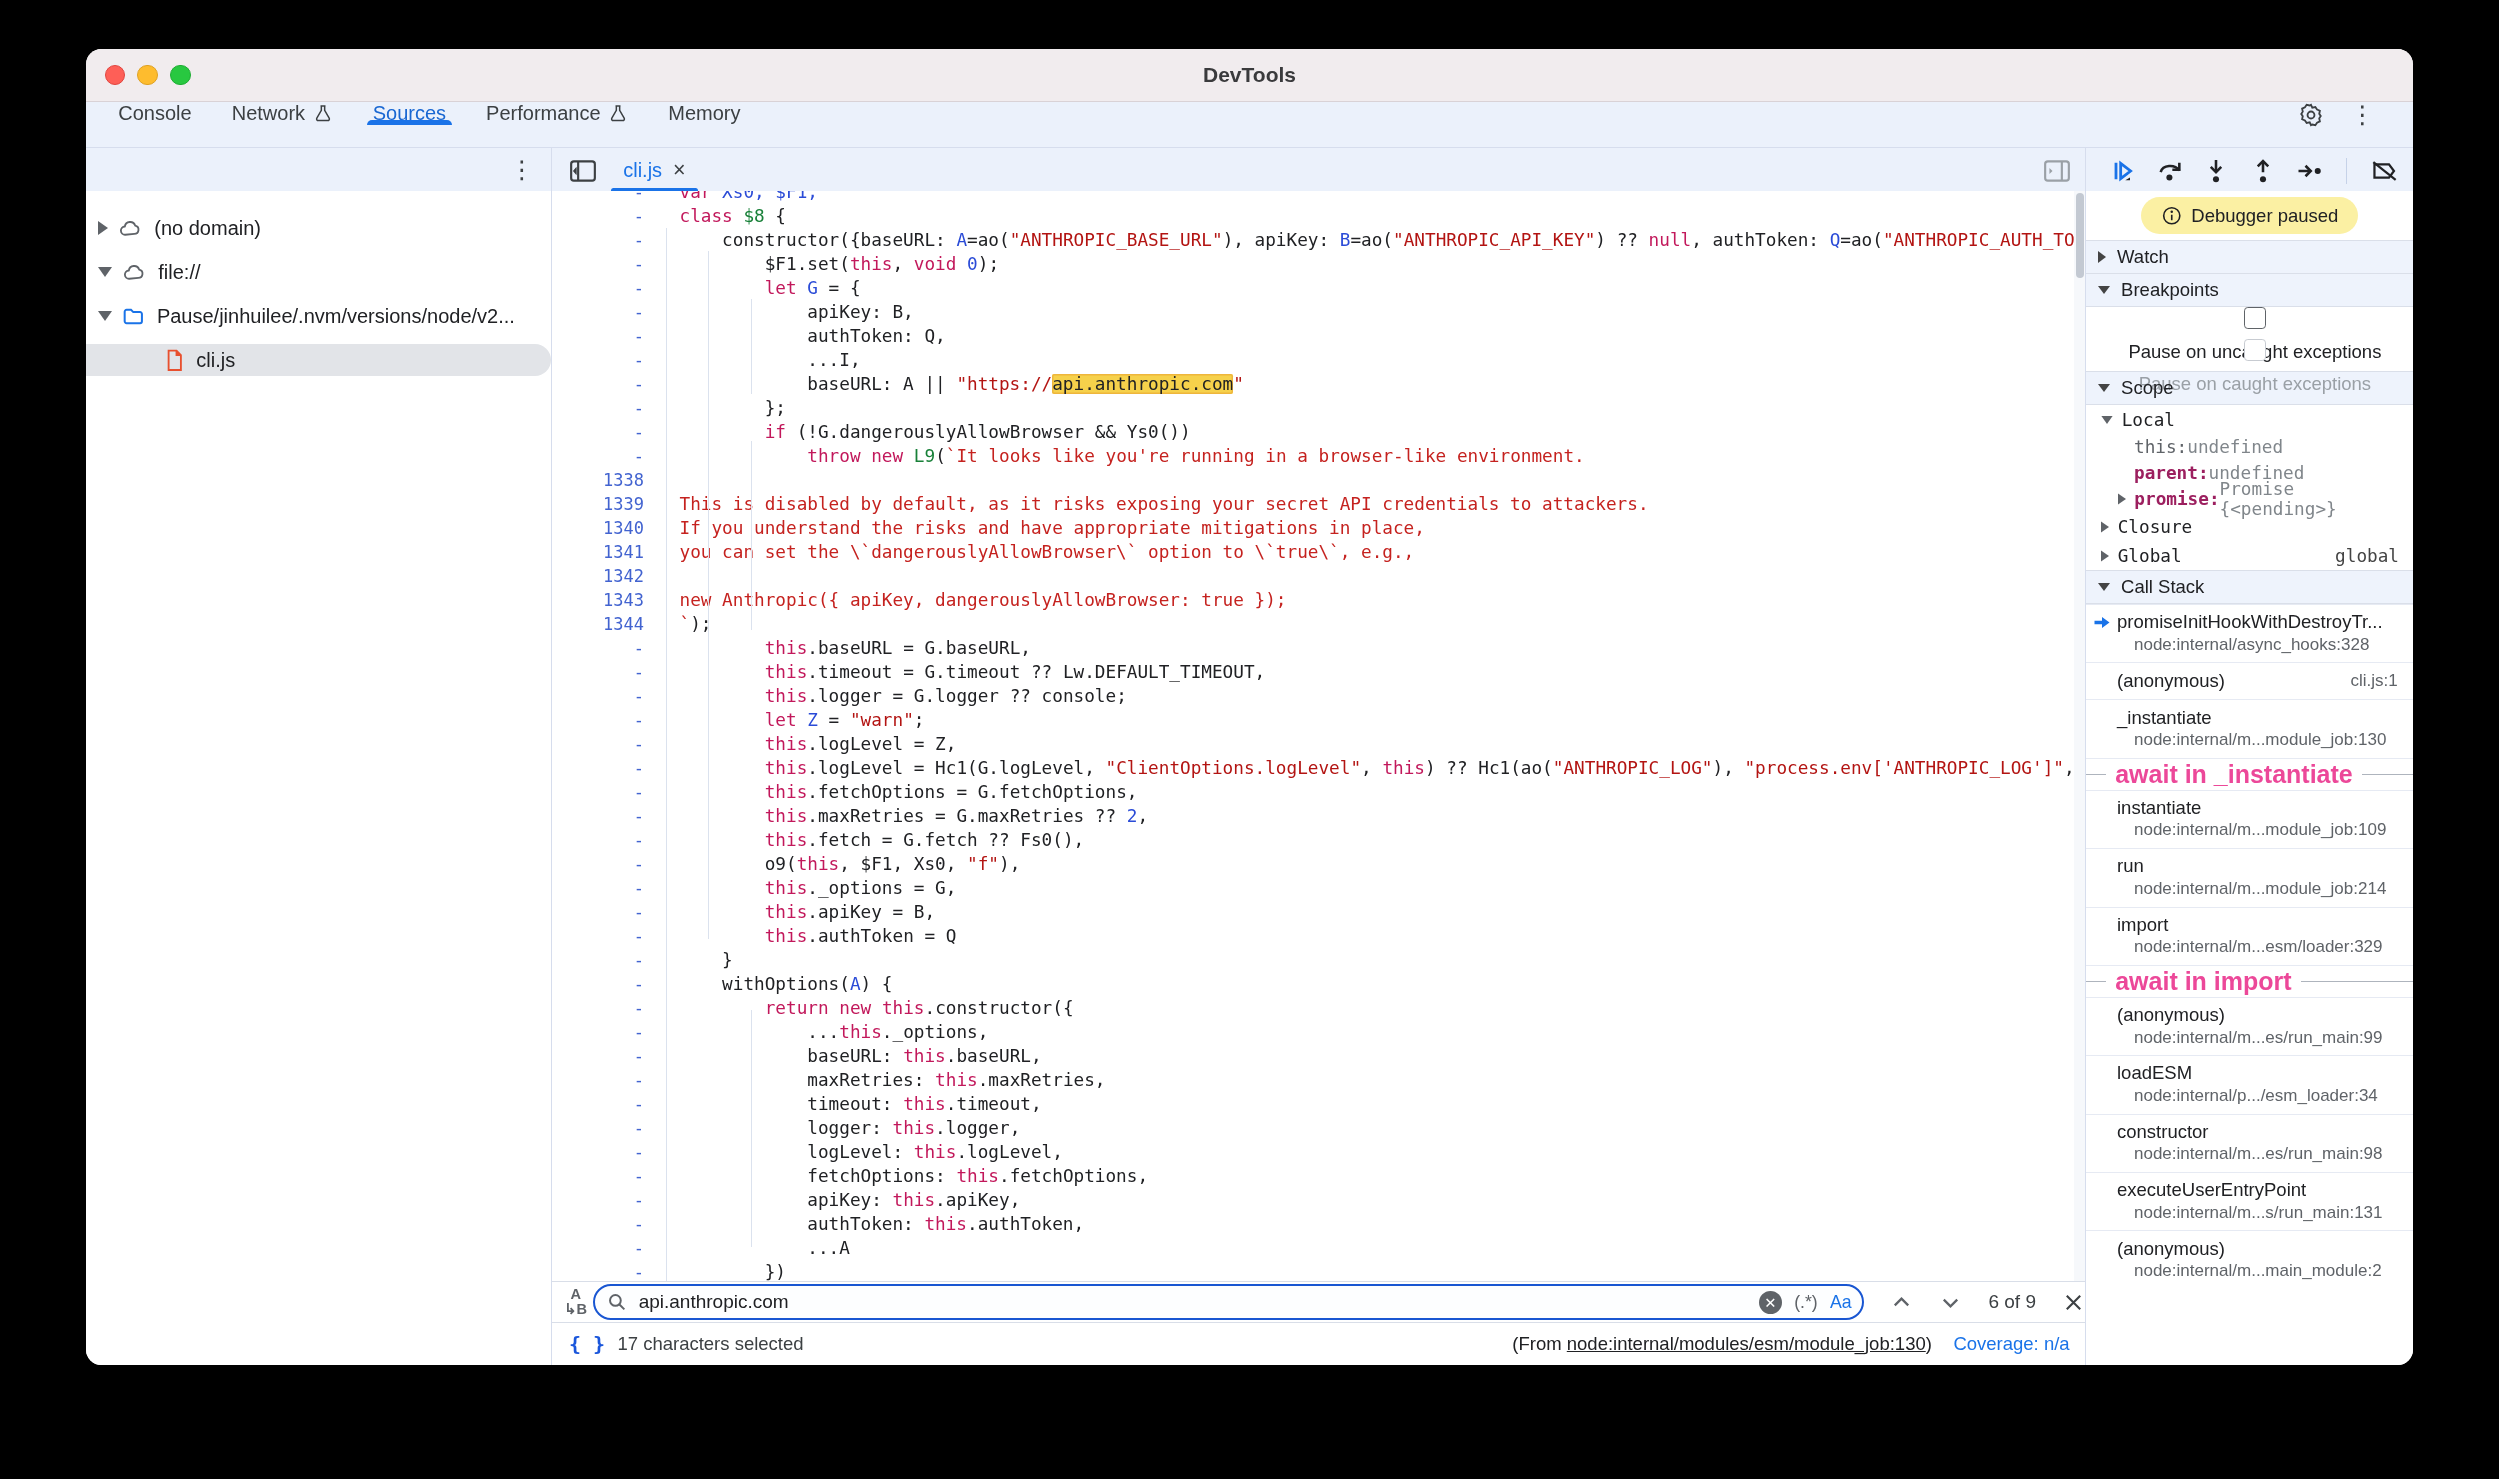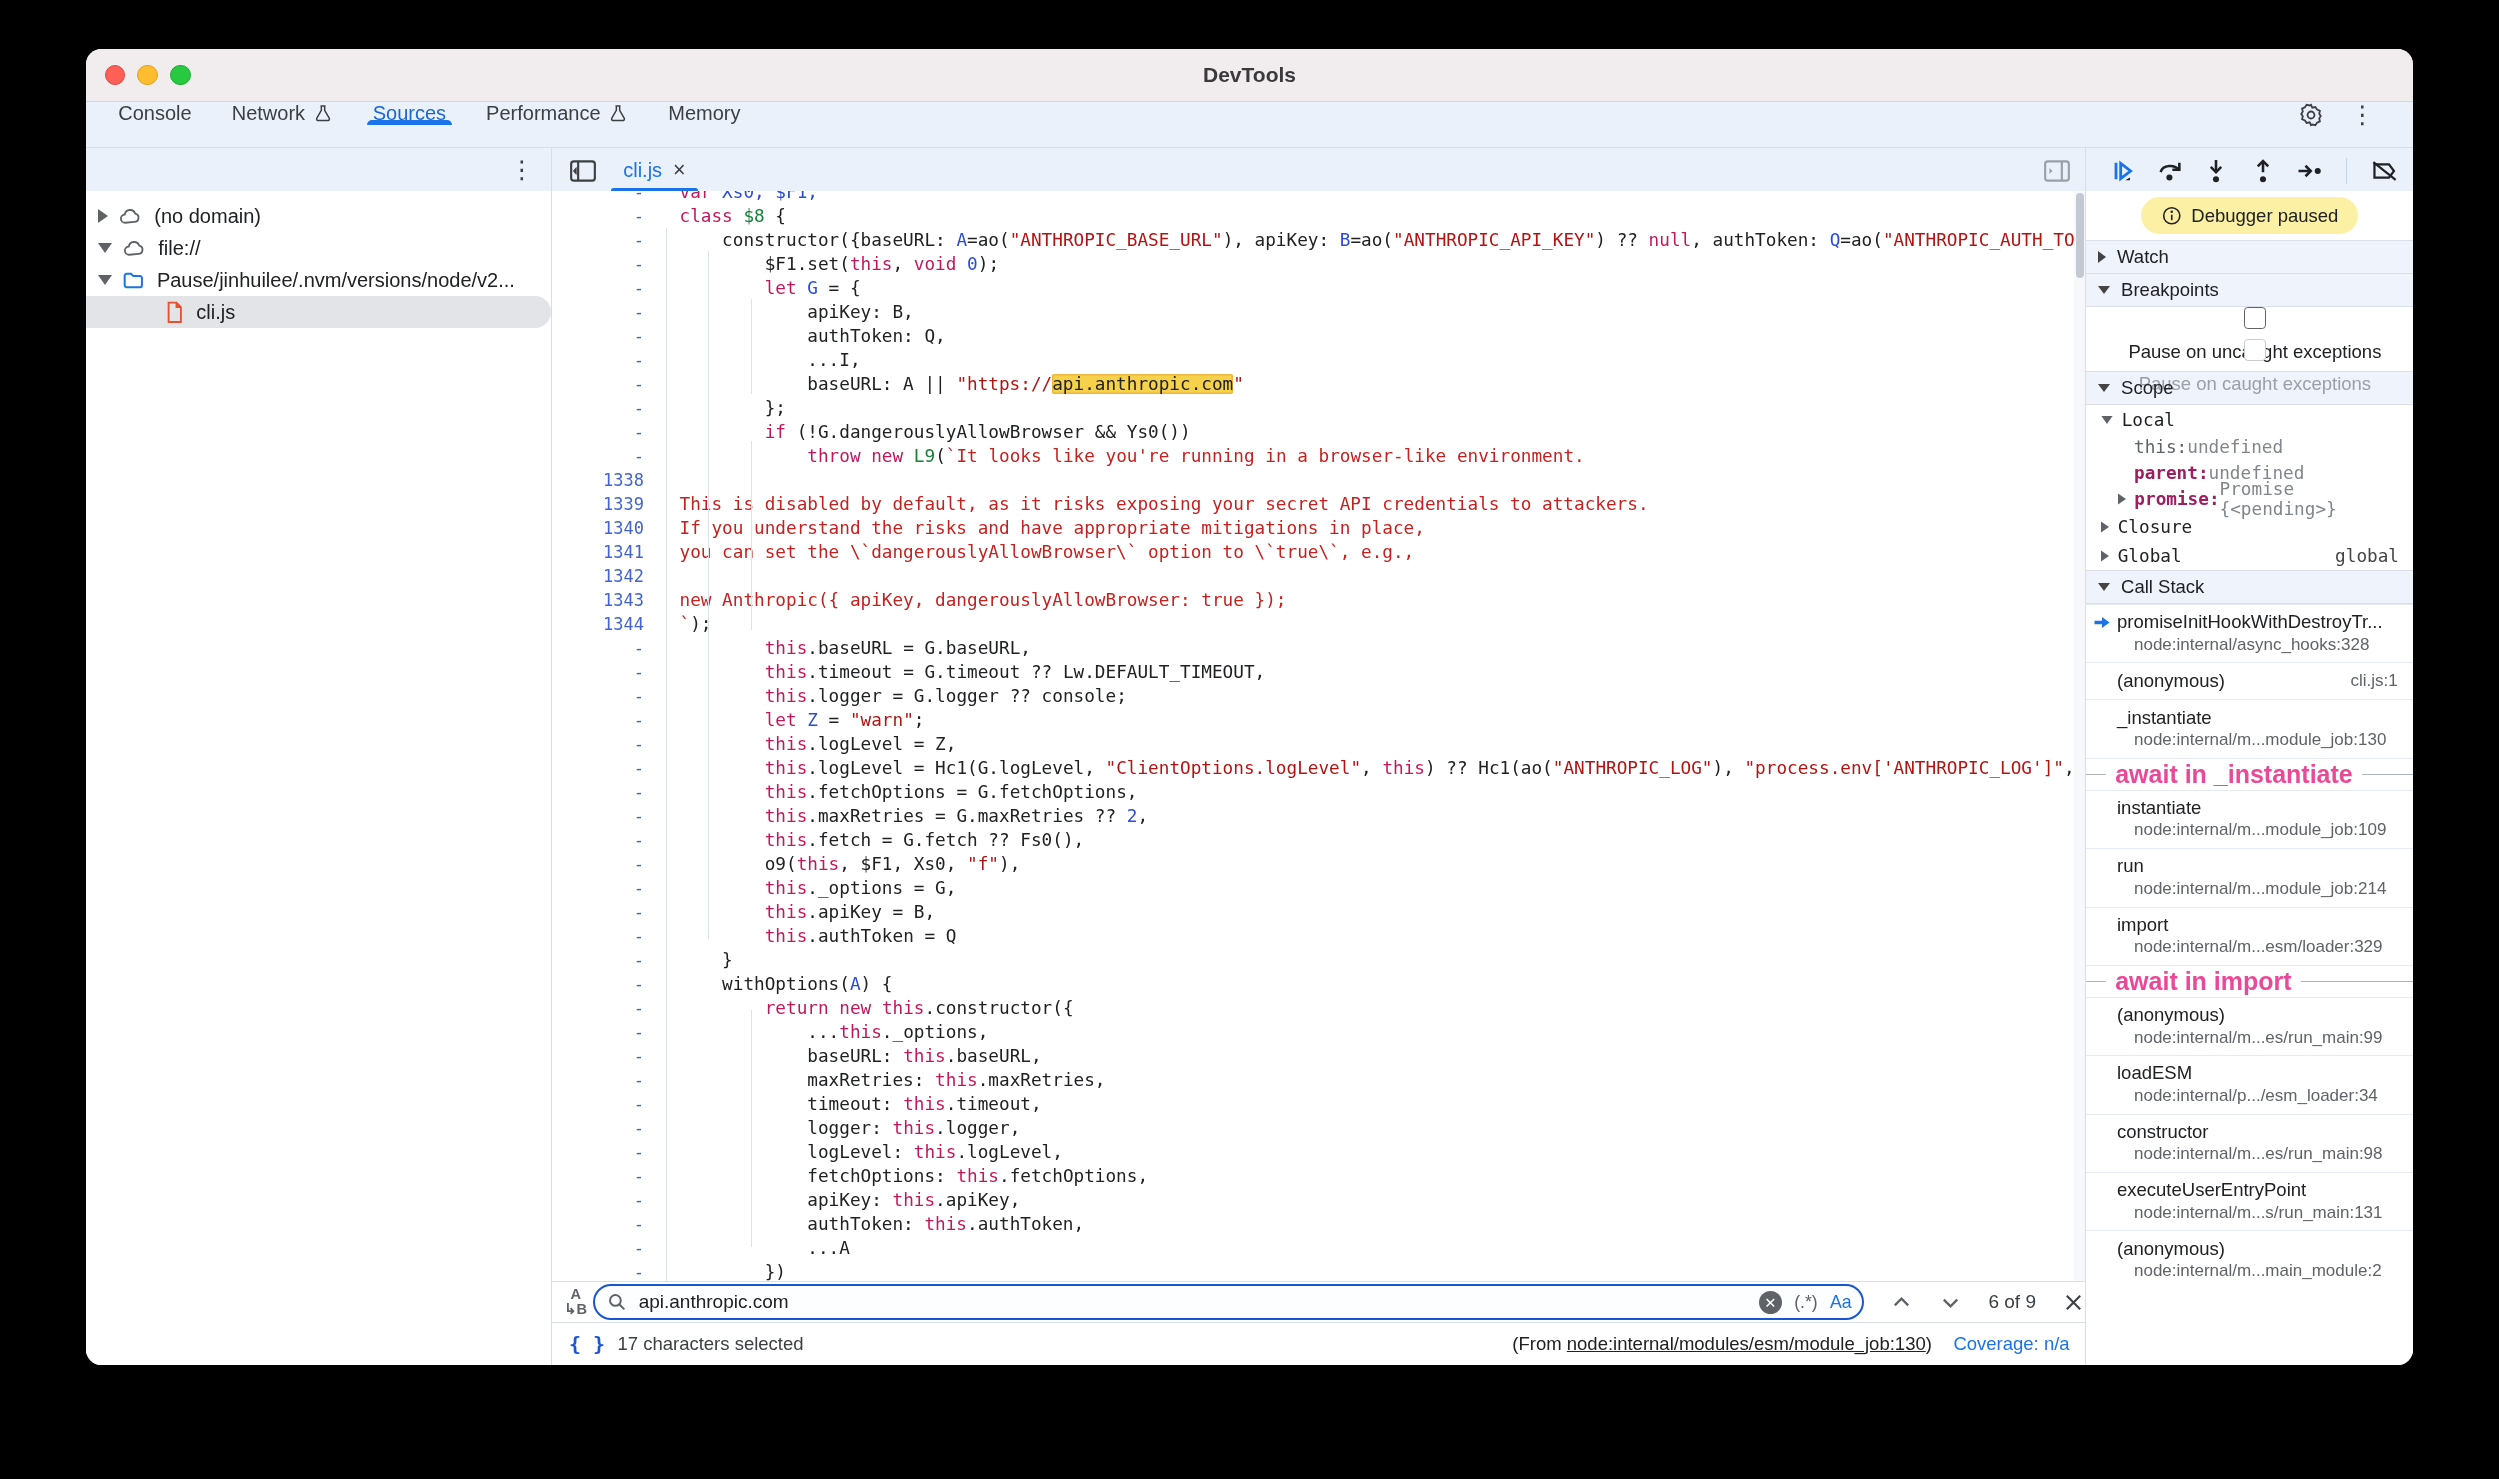--- a/index.html
+++ b/index.html
@@ -40,21 +40,21 @@
   .file-tab{position:relative;display:flex;align-items:center;gap:10.8px;padding:0 15.4px;margin-left:10.8px;height:100%;}
   .file-tab .fname{font-size:20px;color:#1a73e8;}
   .file-tab .fclose{font-size:21.5px;color:#3c4043;}
   .file-tab .bar{position:absolute;left:3.1px;right:3.1px;bottom:0;height:5.4px;border-radius:5.4px;background:#1a73e8;}
   .sub-mid .spacer{flex:1;}
   .dbg-controls{display:flex;align-items:center;gap:18.5px;padding-left:23px;}
   .vsep{width:0.8px;height:26px;background:#c6d2e8;margin:0 4.6px;}
   
   .content{position:absolute;top:142px;left:0;right:0;bottom:0;display:flex;}
   .sidebar{width:465px;border-right:0.8px solid #d6dded;background:#fff;padding-top:9.2px;}
-  .tree-row{height:32px;display:flex;align-items:center;font-size:20px;color:#202124;}
+  .tree-row{height:32px;display:flex;align-items:center;font-size:20px;color:#202124;margin-top:12px;}
   .tree-row.selected{background:#e2e4e8;border-radius:0 17px 17px 0;}
   .tri{width:0;height:0;display:inline-block;}
   .tri.right{border-top:7px solid transparent;border-bottom:7px solid transparent;border-left:10px solid #5f6368;}
   .tri.down{border-left:7px solid transparent;border-right:7px solid transparent;border-top:10px solid #5f6368;}
   .tree-ic{margin:0 10.8px 0 9.2px;display:inline-flex;}
   
   .editor-col{width:1533px;display:flex;flex-direction:column;border-right:0.8px solid #d6dded;background:#fff;}
   .code-area{flex:1;overflow:hidden;position:relative;}
   .code-scroll{margin-top:-10.8px;}
   .cline{display:flex;height:24px;line-height:24px;font-family:"DejaVu Sans Mono",monospace;font-size:17.7px;white-space:pre;}

